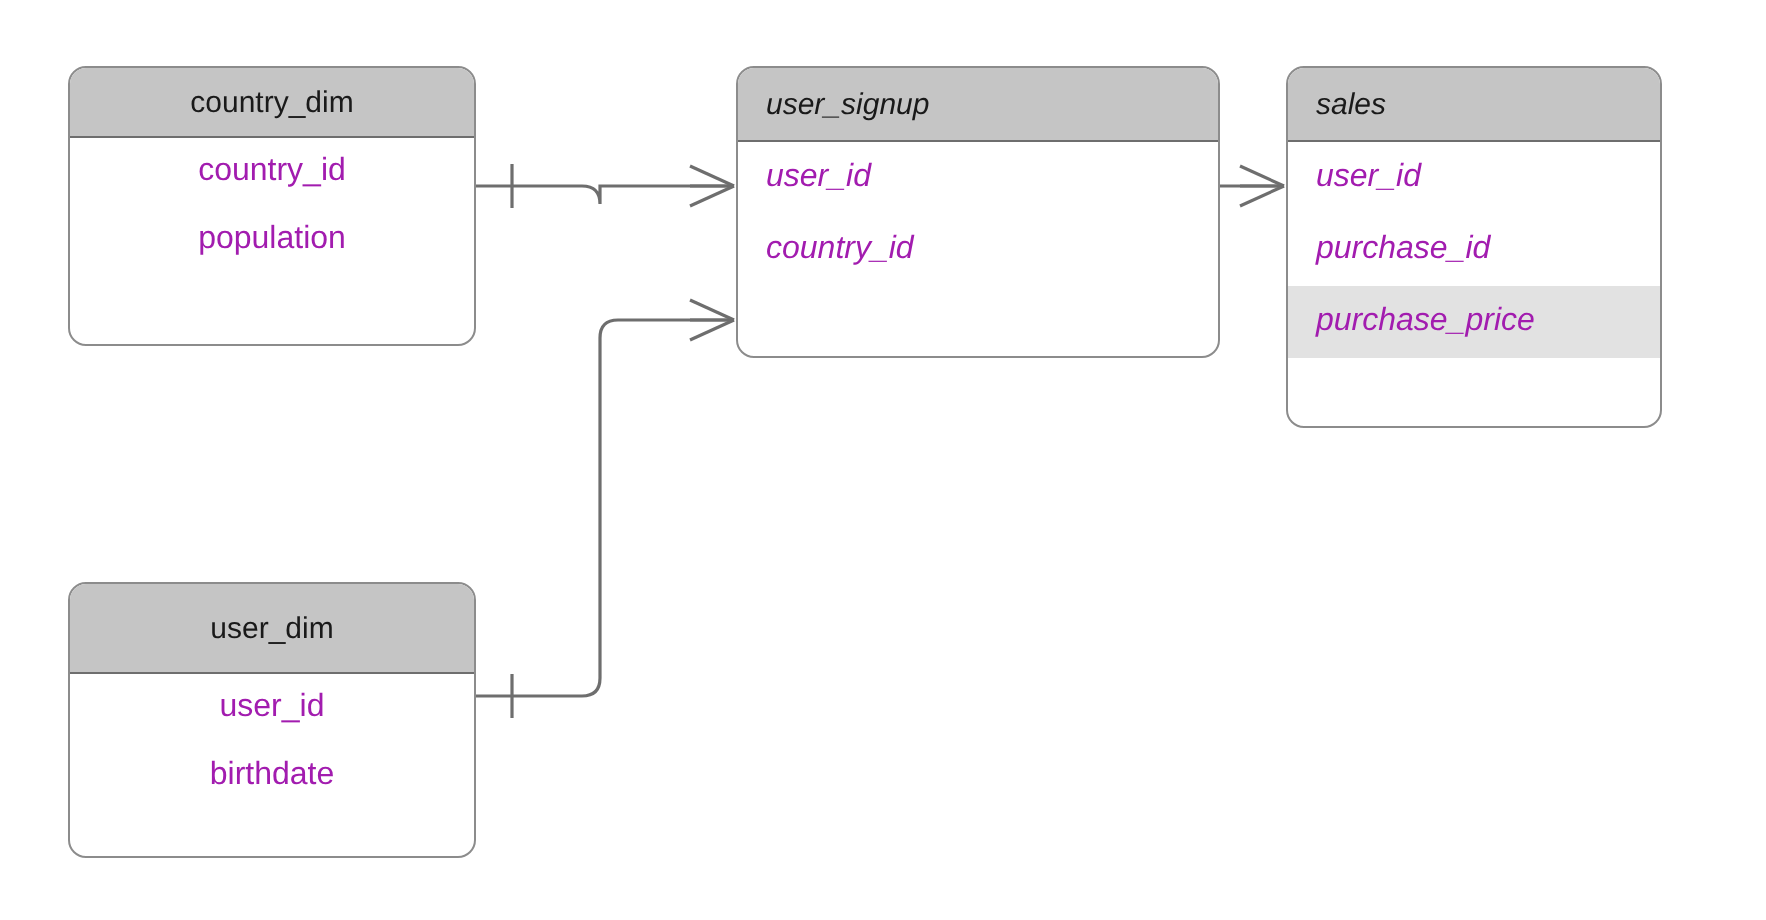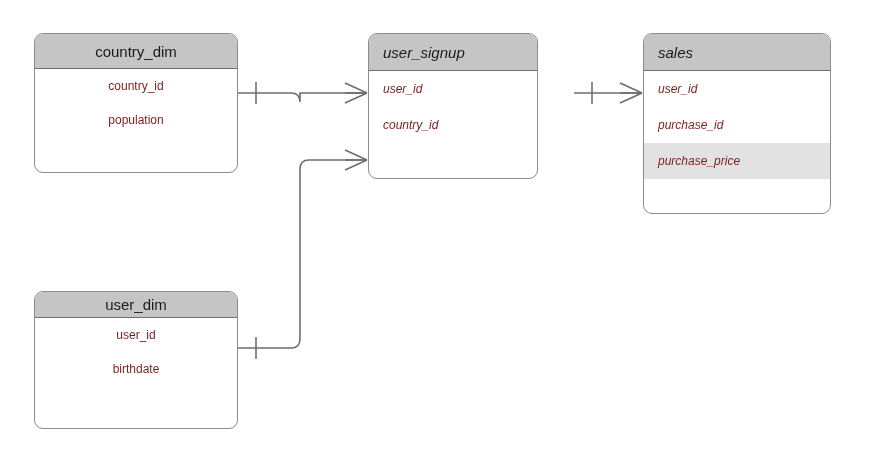--- a/index.html
+++ b/index.html
@@ -40,22 +40,22 @@
     background: #c5c5c5;
     border-bottom: 1px solid #6e6e6e;
     color: #1a1a1a;
     font-size: 15px;
     line-height: 1;
     display: flex;
     align-items: center;
   }
   .ent-row {
     box-sizing: border-box;
-    color: #7f1d1d;
-    font-size: 12px;
+    color: #a21caf;
+    font-size: 16px;
     line-height: 1;
     display: flex;
     align-items: center;
   }
   .ent-row.stripe {
     background: #e2e2e2;
   }
   .ent-row.plain {
     background: #ffffff;
   }
@@ -69,34 +69,34 @@
   .align-left .ent-row {
     justify-content: flex-start;
     padding: 0 14px;
   }
   .italic .ent-header,
   .italic .ent-row {
     font-style: italic;
   }
   
   #ent-country_dim { left: 34px;  top: 33px;  width: 204px; height: 140px; }
-  #ent-user_signup { left: 368px; top: 33px;  width: 170px; height: 146px; }
+  #ent-user_signup { left: 368px; top: 33px;  width: 242px; height: 146px; }
   #ent-sales       { left: 643px; top: 33px;  width: 188px; height: 181px; }
   #ent-user_dim    { left: 34px;  top: 291px; width: 204px; height: 138px; }
 
   #ent-country_dim .ent-header { height: 35px; }
   #ent-country_dim .ent-row    { height: 34px; }
 
   #ent-user_signup .ent-header { height: 37px; }
   #ent-user_signup .ent-row    { height: 36px; }
 
   #ent-sales .ent-header { height: 37px; }
   #ent-sales .ent-row    { height: 36px; }
 
-  #ent-user_dim .ent-header { height: 26px; }
+  #ent-user_dim .ent-header { height: 45px; }
   #ent-user_dim .ent-row    { height: 34px; }
 </style>
 </head>
 <body>
 
 <div id="canvas">
 
   <svg id="wires" viewBox="0 0 883 460" width="883" height="460" aria-hidden="true">
     <g fill="none" stroke="#6e6e6e" stroke-width="1.6">
 

